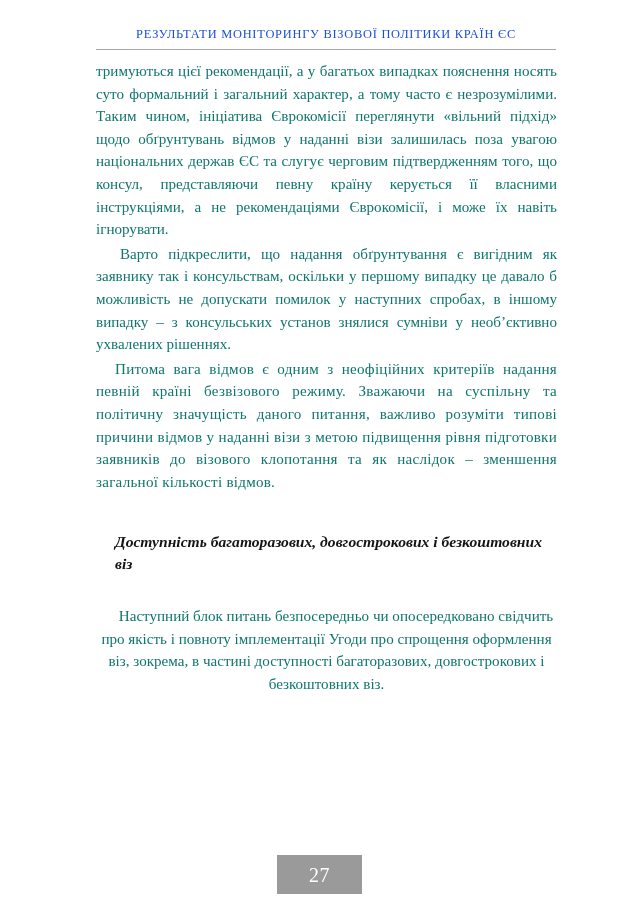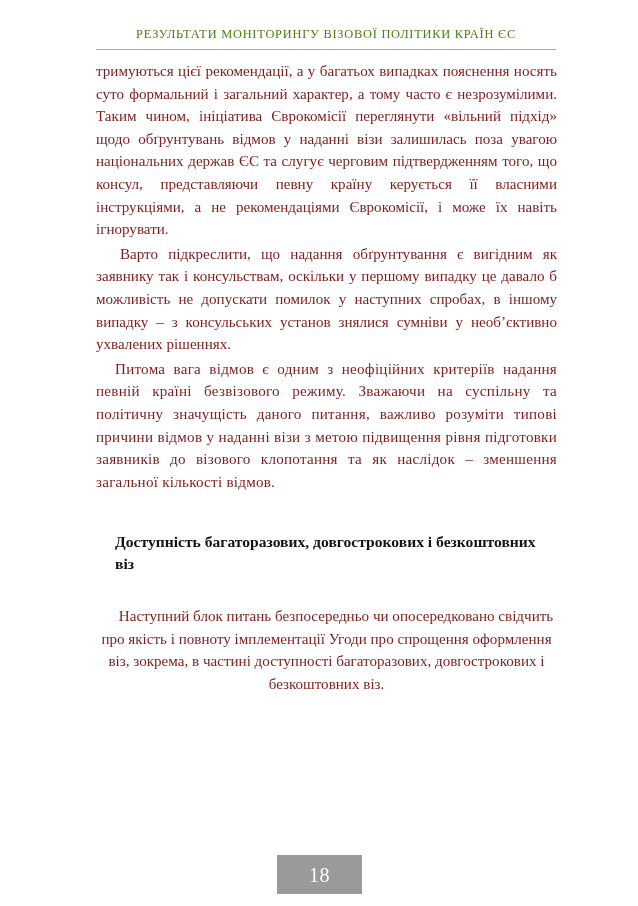--- a/index.html
+++ b/index.html
@@ -25,21 +25,21 @@
 
   
   .header {
     position: absolute;
     left: 96px;
     top: 27px;
     width: 460px;
     text-align: center;
     font-size: 12.4px;
     letter-spacing: 0.75px;
-    color: #4d7c0f;
+    color: #1d4ed8;
     white-space: nowrap;
     text-transform: uppercase;
   }
   .header-rule {
     position: absolute;
     left: 96px;
     top: 49px;
     width: 460px;
     height: 1px;
     background: #a8a8a8;
@@ -53,37 +53,38 @@
     width: 461px;
   }
 
   p.para {
     margin: 0;
     font-size: 15.1px;
     line-height: 22.6px;
     text-align: justify;
     text-justify: inter-word;
     hyphens: manual;
-    color: #7f1d1d;
+    color: #0f766e;
   }
   p.para:last-child { text-align: center; }
 
   .indent-lg { text-indent: 24px; }
   .indent-md { text-indent: 19px; }
   .indent-xs { text-indent: 9px; }
 
   .tracked { letter-spacing: 0.25px; }
 
   
   .section-heading {
     margin: 0;
     padding-left: 19px;
     font-size: 15.6px;
     line-height: 22px;
     font-weight: bold;
+    font-style: italic;
     color: #141414;
     text-align: left;
   }
   .gap-before-heading { height: 36px; }
   .gap-after-heading  { height: 30px; }
   .gap-para           { height: 2px; }
 
   
   .page-number-box {
     position: absolute;
@@ -131,16 +132,16 @@
 
     <h2 class="section-heading">Доступність багаторазових, довгострокових і безкоштовних віз</h2>
 
     <div class="gap-after-heading"></div>
 
     <p class="para indent-md">Наступний блок питань безпосередньо чи опосередковано свідчить про якість і повноту імплементації Угоди про спрощення оформлення віз, зокрема, в частині доступності багаторазових, довгострокових і безкоштовних віз.</p>
 
   </div>
 
   <div class="page-number-box" style="background: rgb(154, 154, 154);">
-    <span style="color: rgb(255, 255, 255);">18</span>
+    <span style="color: rgb(255, 255, 255);">27</span>
   </div>
 
 </div>
 
 </body></html>

